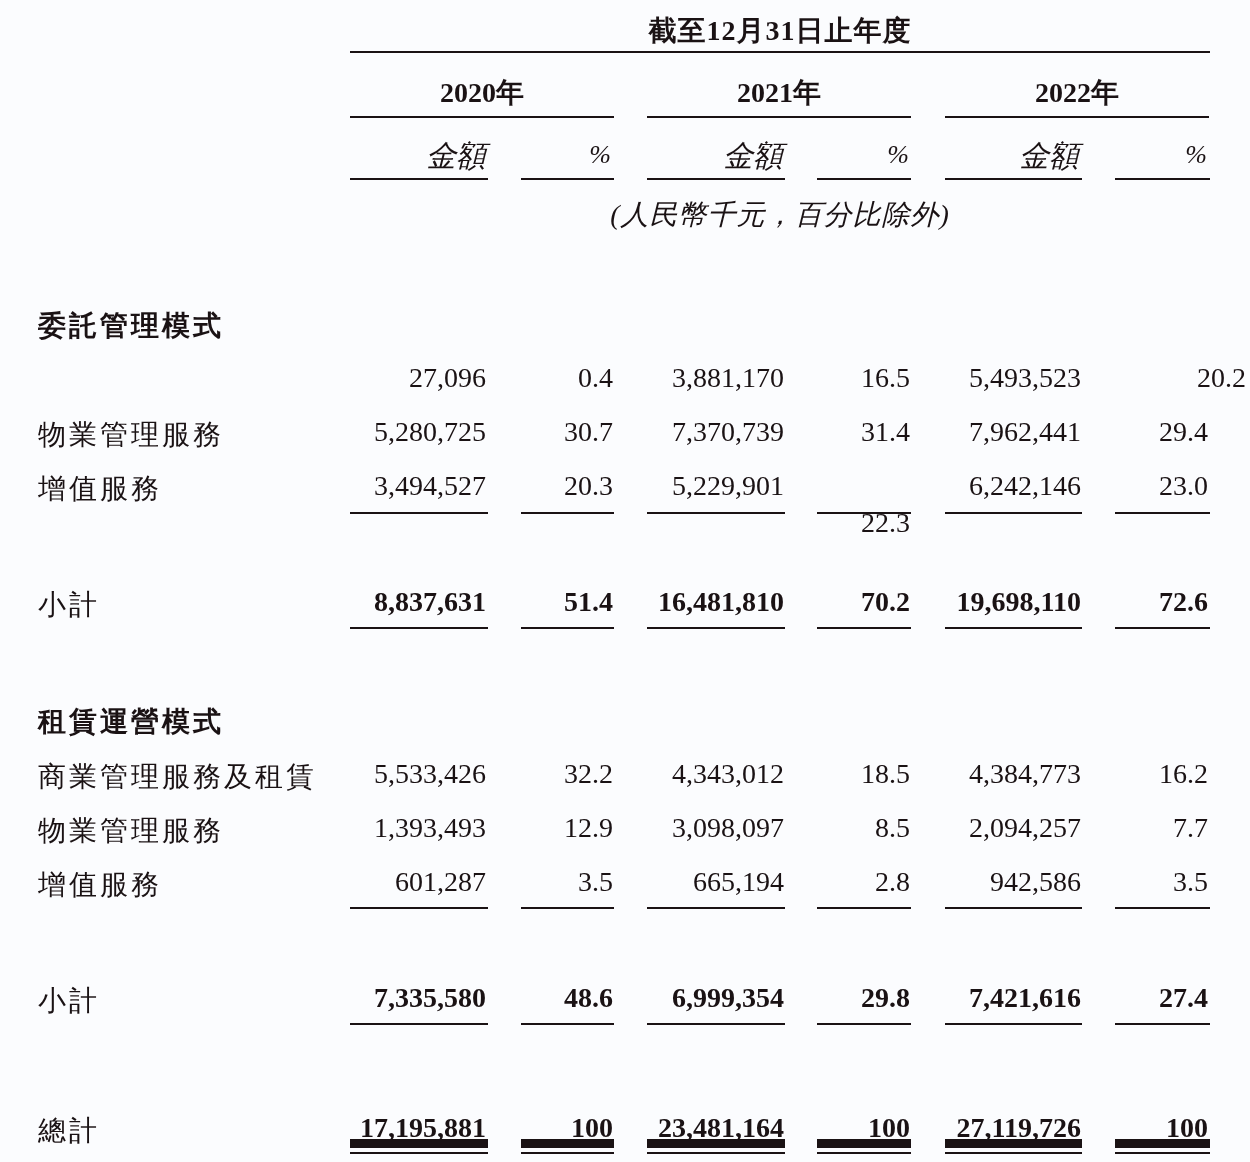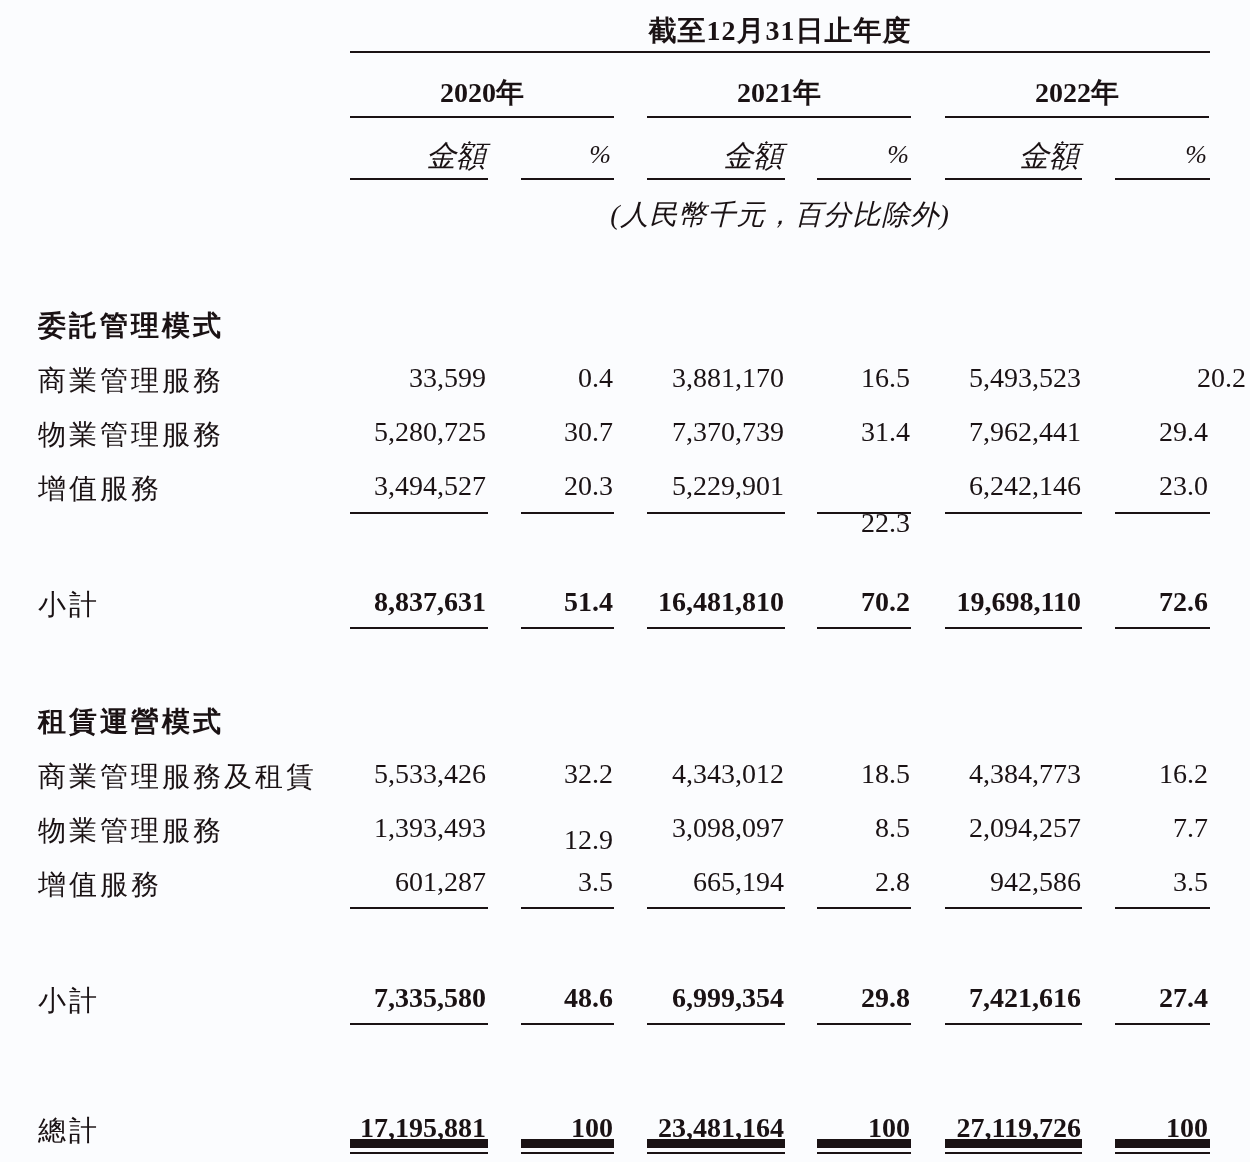--- a/index.html
+++ b/index.html
@@ -65,22 +65,21 @@
 <div class="hline" style="left:647px;width:138px;top:178px;"></div>
 <div class="hline" style="left:817px;width:94px;top:178px;"></div>
 <div class="hline" style="left:945px;width:137px;top:178px;"></div>
 <div class="hline" style="left:1115px;width:95px;top:178px;"></div>
 
 <div class="abs unit-note">(人民幣千元，百分比除外)</div>
 
 <div class="abs label section" style="top:307px;">委託管理模式</div>
 
 <div class="row" style="top:362px;">
-  <div class="abs label">商業管理服務</div>
-  <div class="abs num" style="left:350px;width:136px;">33,599</div>
+  <div class="abs num" style="left:350px;width:136px;">27,096</div>
   <div class="abs num" style="left:521px;width:92px;">0.4</div>
   <div class="abs num" style="left:620px;width:164px;">3,881,170</div>
   <div class="abs num" style="left:817px;width:93px;text-align:right;">16.5</div>
   <div class="abs num" style="left:920px;width:161px;">5,493,523</div>
   <div class="abs num" style="left:1153px;width:93px;">20.2</div>
 </div>
 <div class="row" style="top:416px;">
   <div class="abs label">物業管理服務</div>
   <div class="abs num" style="left:320px;width:166px;">5,280,725</div>
   <div class="abs num" style="left:521px;width:92px;">30.7</div>
@@ -128,21 +127,21 @@
   <div class="abs num" style="left:320px;width:166px;">5,533,426</div>
   <div class="abs num" style="left:521px;width:92px;">32.2</div>
   <div class="abs num" style="left:620px;width:164px;">4,343,012</div>
   <div class="abs num" style="left:817px;width:93px;">18.5</div>
   <div class="abs num" style="left:920px;width:161px;">4,384,773</div>
   <div class="abs num" style="left:1115px;width:93px;">16.2</div>
 </div>
 <div class="row" style="top:812px;">
   <div class="abs label">物業管理服務</div>
   <div class="abs num" style="left:320px;width:166px;">1,393,493</div>
-  <div class="abs num" style="left:521px;width:92px;margin-top:12px;">12.9</div>
+  <div class="abs num" style="left:521px;width:92px;">12.9</div>
   <div class="abs num" style="left:620px;width:164px;">3,098,097</div>
   <div class="abs num" style="left:817px;width:93px;">8.5</div>
   <div class="abs num" style="left:920px;width:161px;">2,094,257</div>
   <div class="abs num" style="left:1115px;width:93px;">7.7</div>
 </div>
 <div class="row" style="top:866px;">
   <div class="abs label">增值服務</div>
   <div class="abs num" style="left:320px;width:166px;">601,287</div>
   <div class="abs num" style="left:521px;width:92px;">3.5</div>
   <div class="abs num" style="left:620px;width:164px;">665,194</div>

